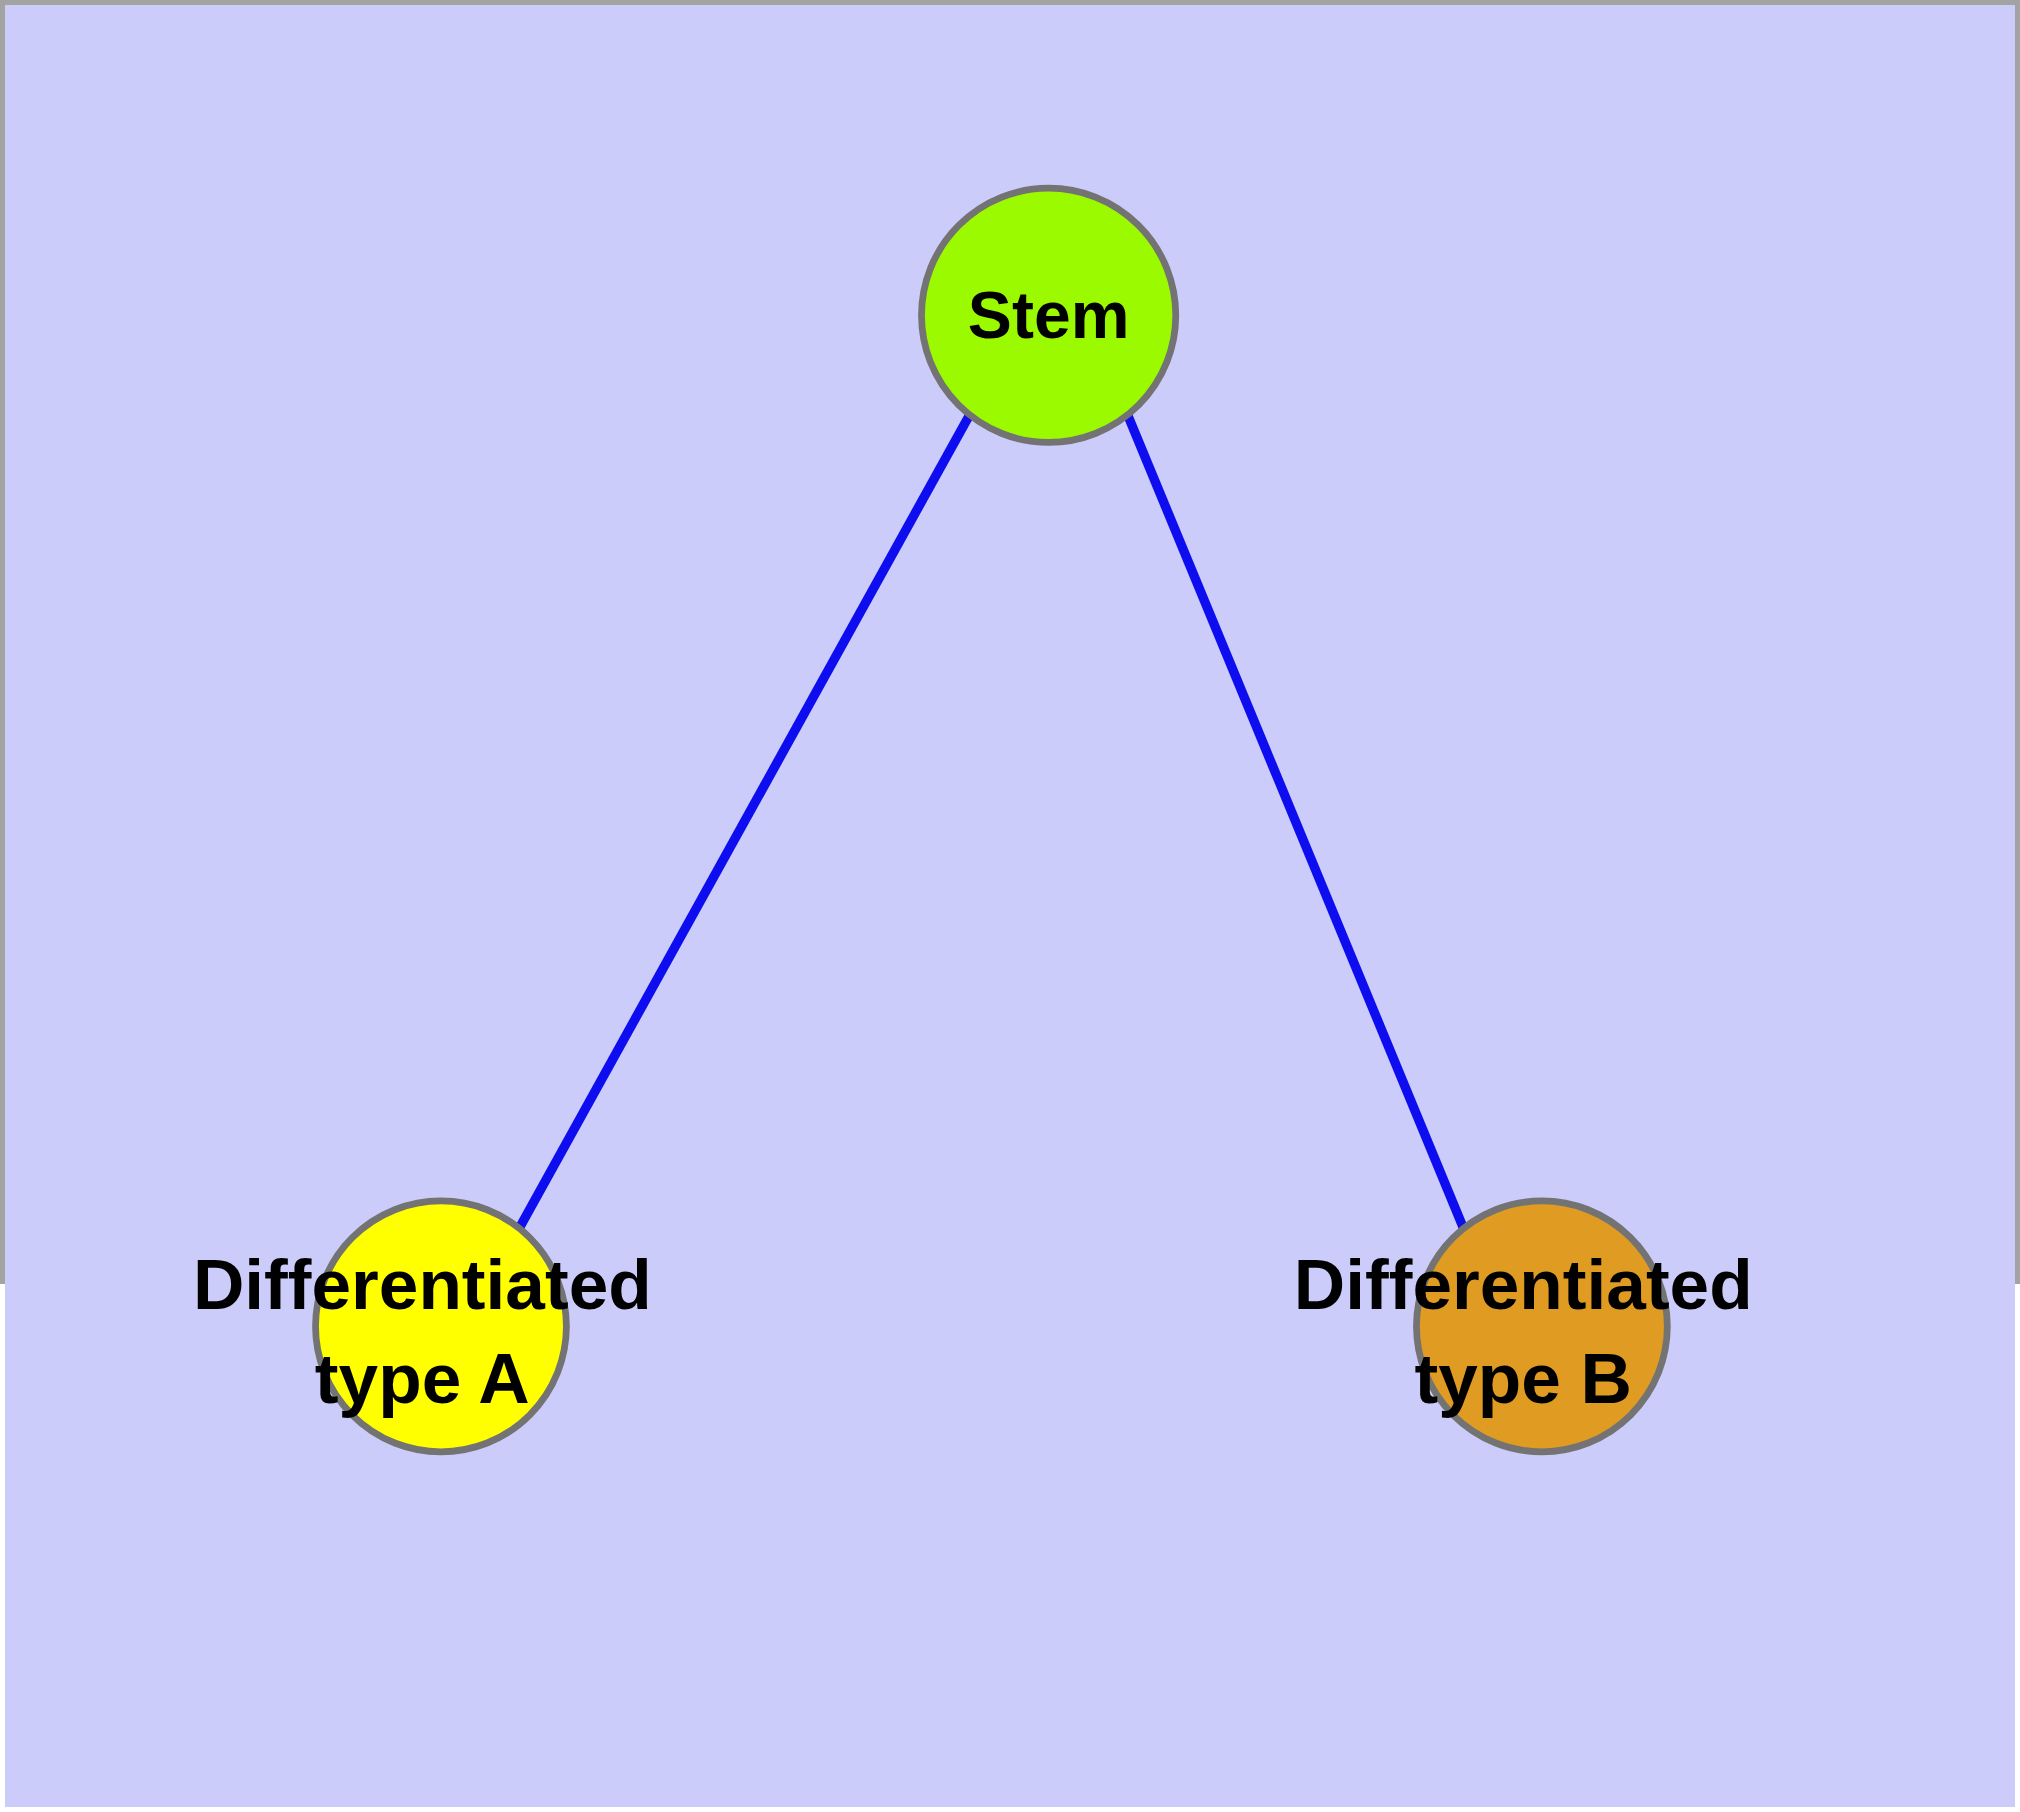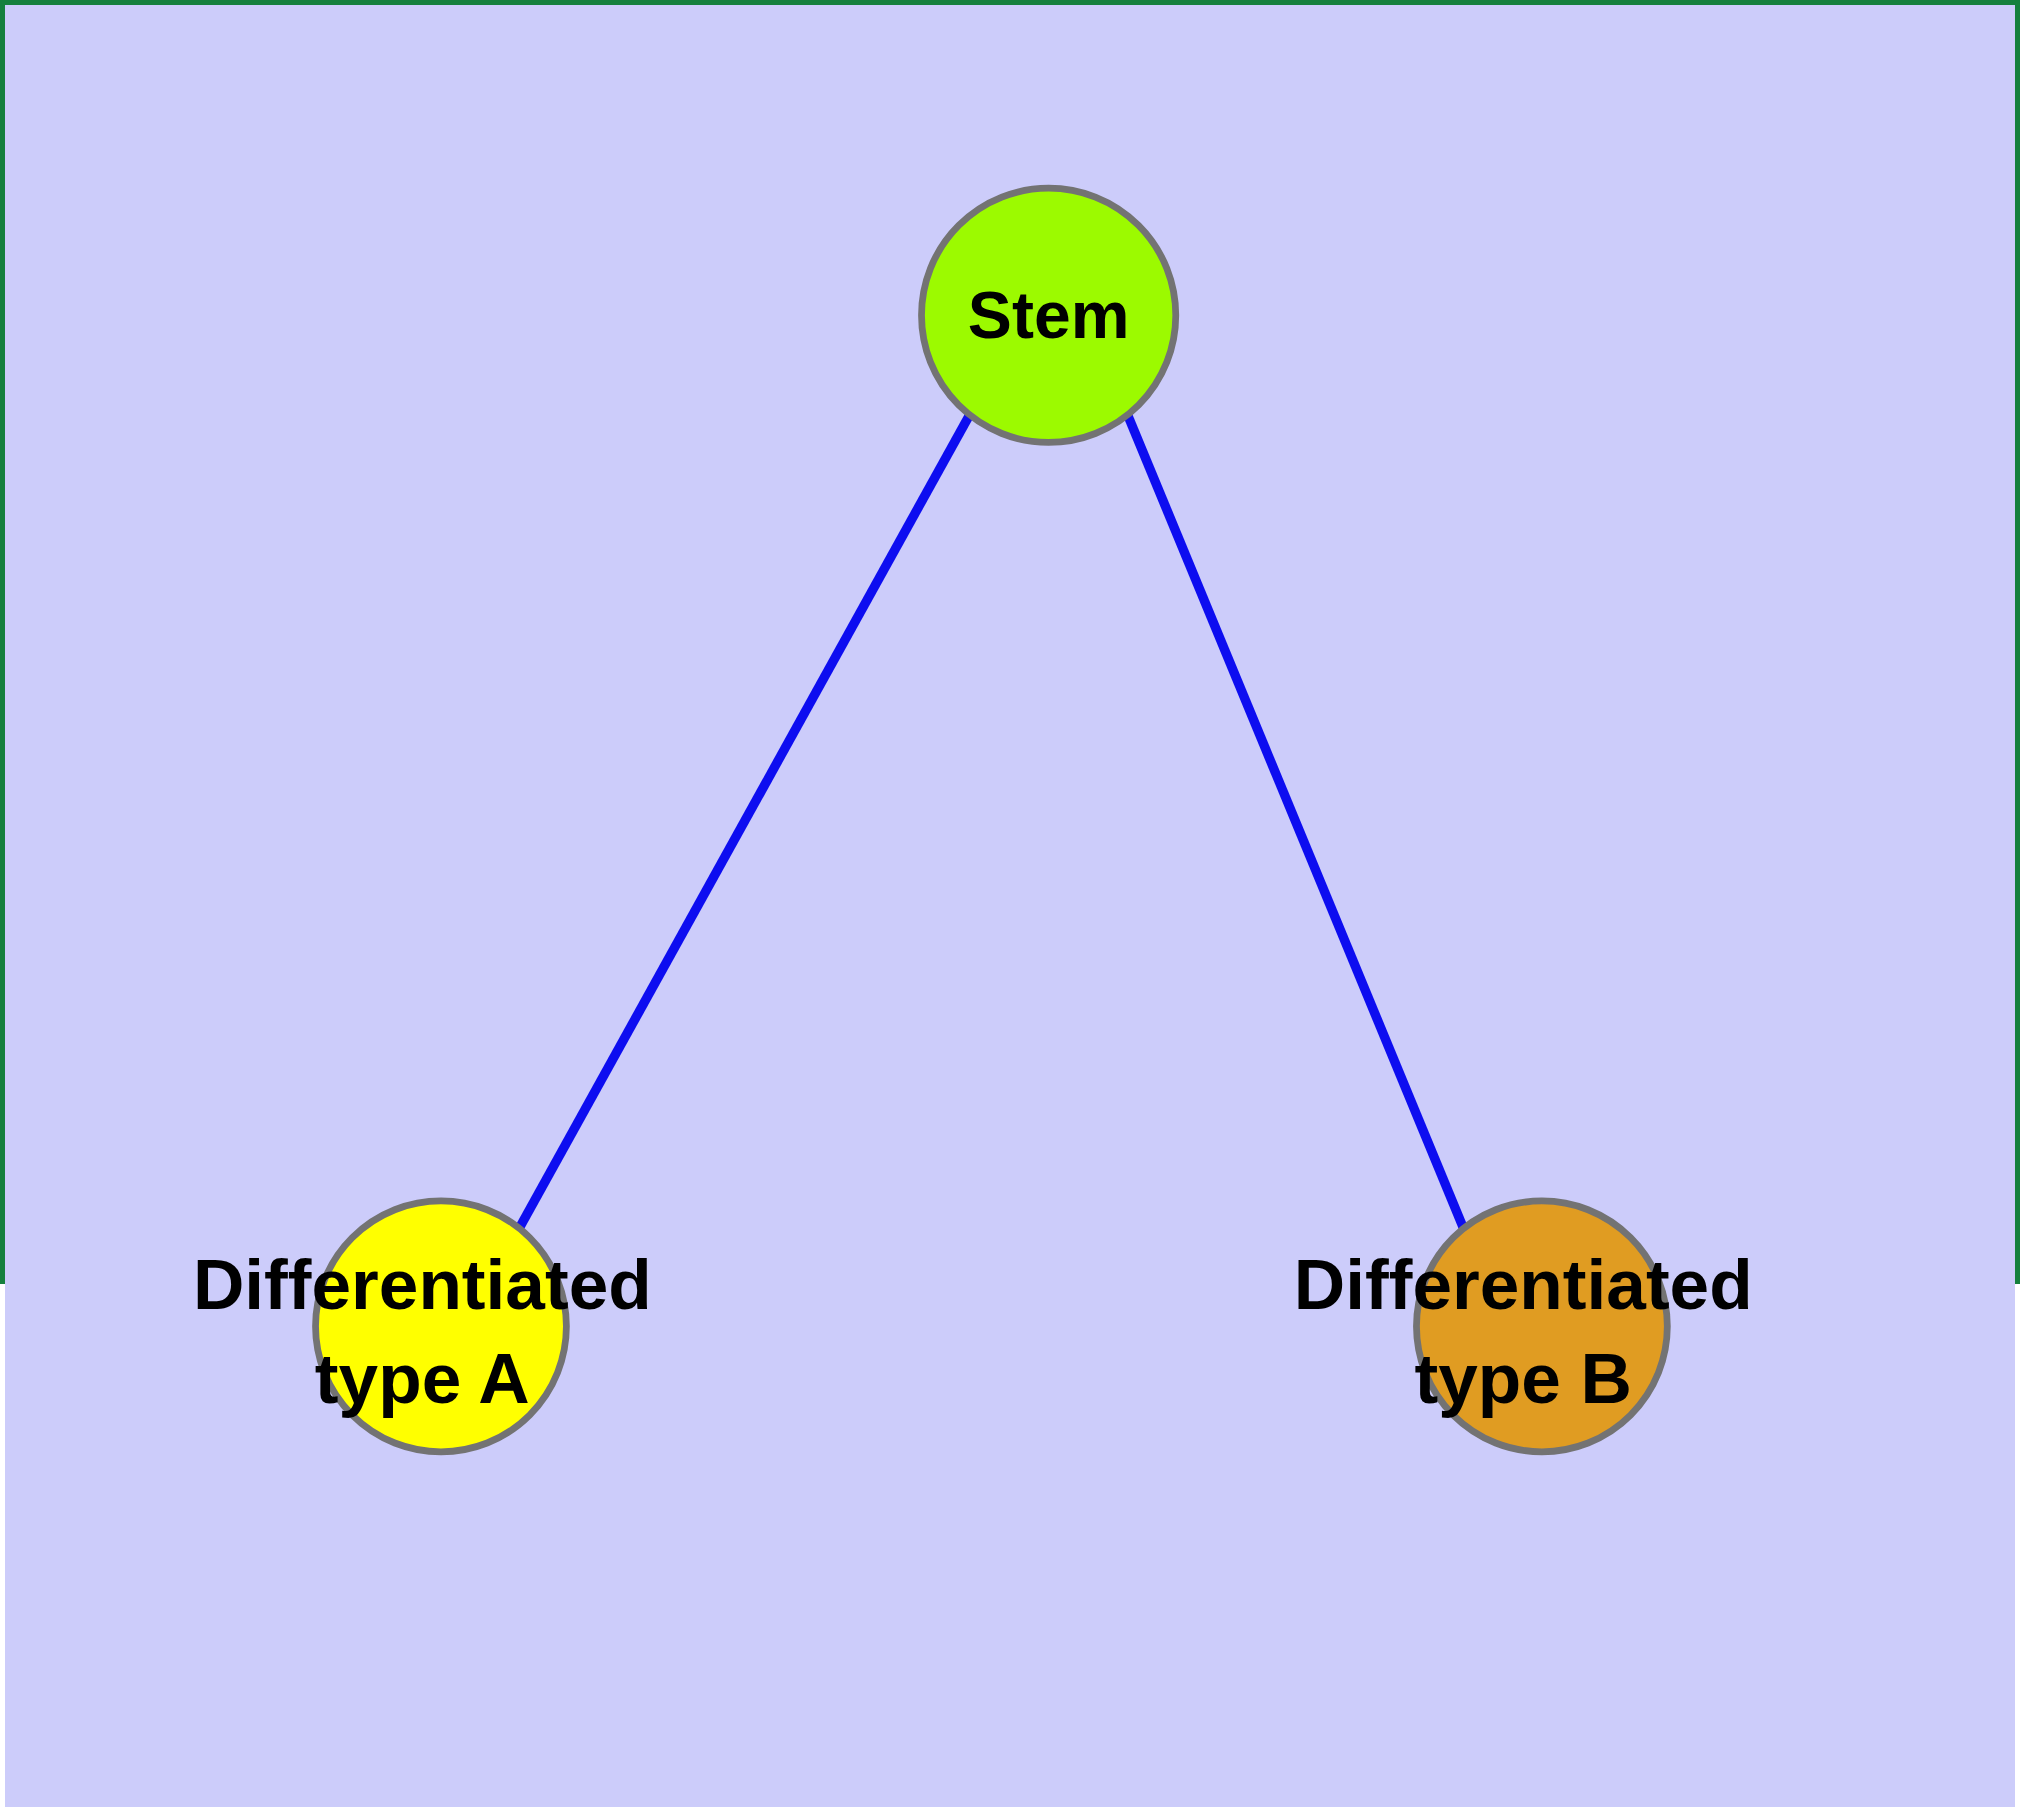--- a/index.html
+++ b/index.html
@@ -10,21 +10,21 @@
   body {
     width: 2021px;
     height: 1812px;
     overflow: hidden;
     font-family: "Liberation Sans", sans-serif;
   }
   #canvas {
     position: relative;
     width: 2021px;
     height: 1284px;
-    background: #15803d;
+    background: #a3a3a3;
     box-sizing: border-box;
   }
   #plot-bg {
     position: absolute;
     left: 5.1px;
     top: 5.1px;
     width: 2010px;
     height: 1802px;
     background: #ccccfa;
   }

